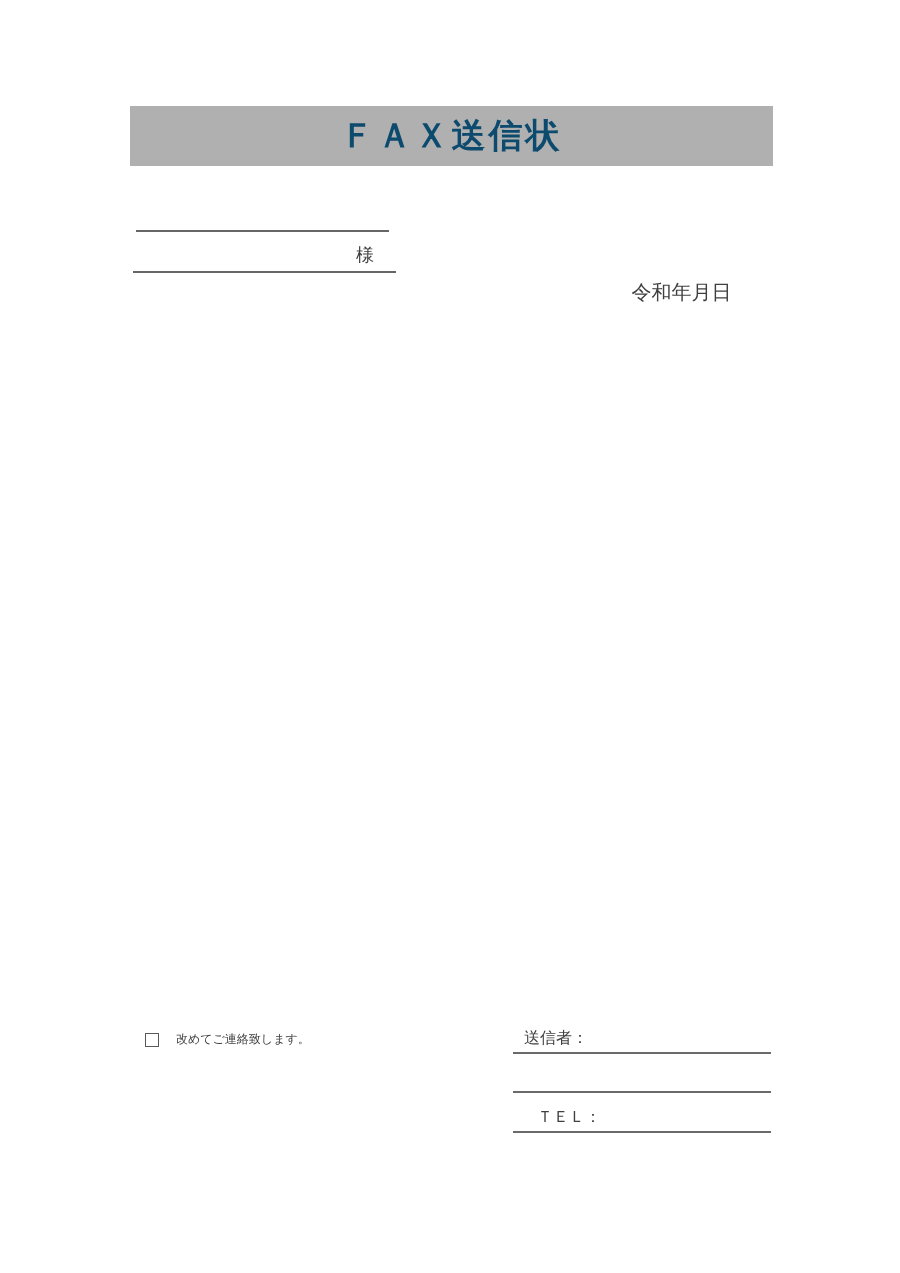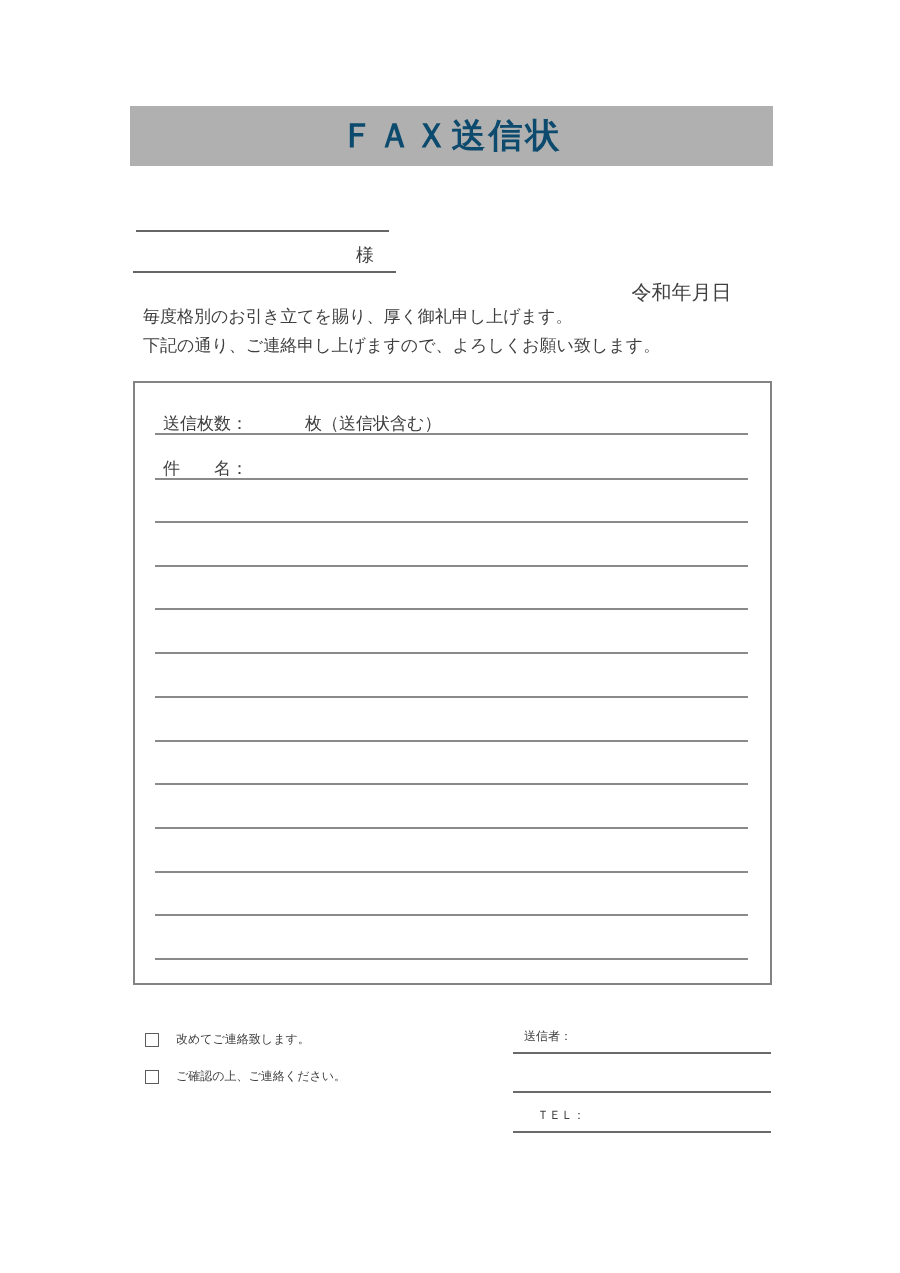--- a/index.html
+++ b/index.html
@@ -56,21 +56,21 @@
     display: flex; align-items: center;
     font-size: 12px; white-space: nowrap;
   }
   .checkbox {
     display: inline-block;
     width: 14px; height: 14px;
     border: 1px solid #5a5a5a;
     margin-right: 17px;
     background: #ffffff;
   }
-  .sender-label { position: absolute; font-size: 12px; white-space: nowrap; }
+  .sender-label { position: absolute; font-size: 16px; white-space: nowrap; }
   .sender-line { position: absolute; height: 0; border-top: 2px solid #6a6a6a; }
 </style>
 </head>
 <body>
 
 <div class="page">
 
   <div class="banner" style="background-color:#b0b0b0">
     <span class="banner-title">ＦＡＸ送信状</span>
   </div>
@@ -79,55 +79,25 @@
   <div class="hline addr-line2"></div>
   <span class="sama">様</span>
 
   <div class="date-row">
     <span>令和</span>
     <span>年</span>
     <span>月</span>
     <span>日</span>
   </div>
 
-  <div class="greeting">
-    <div>毎度格別のお引き立てを賜り、厚く御礼申し上げます。</div>
-    <div>下記の通り、ご連絡申し上げますので、よろしくお願い致します。</div>
-  </div>
 
-  <div class="main-box">
-    <span class="box-label" style="left:28px; top:29px;">送信枚数：</span>
-    <span class="box-label" style="left:170px; top:29px;">枚（送信状含む）</span>
-    <div class="box-line" style="top:50px;"></div>
-
-    <span class="box-label" style="left:28px; top:74px;">件　　名：</span>
-    <div class="box-line" style="top:95px;"></div>
-
-    <div id="blank-lines">
-        <div class="box-line" style="top: 138px;"></div>
-        <div class="box-line" style="top: 181.7px;"></div>
-        <div class="box-line" style="top: 225.4px;"></div>
-        <div class="box-line" style="top: 269.1px;"></div>
-        <div class="box-line" style="top: 312.8px;"></div>
-        <div class="box-line" style="top: 356.5px;"></div>
-        <div class="box-line" style="top: 400.2px;"></div>
-        <div class="box-line" style="top: 443.9px;"></div>
-        <div class="box-line" style="top: 487.6px;"></div>
-        <div class="box-line" style="top: 531.3px;"></div>
-        <div class="box-line" style="top: 575px;"></div>
-      </div>
-  </div>
 
   <div class="check-row" style="left:145px; top:1031px;">
     <span class="checkbox"></span>
     <span>改めてご連絡致します。</span>
-  </div>
-  <div class="check-row" style="left:145px; top:1068px;">
-    <span class="checkbox"></span>
-    <span>ご確認の上、ご連絡ください。</span>
   </div>
 
   <span class="sender-label" style="left:524px; top:1028px;">送信者：</span>
   <div class="sender-line" style="left:513px; top:1052px; width:258px;"></div>
   <div class="sender-line" style="left:513px; top:1091px; width:258px;"></div>
   <span class="sender-label" style="left:537px; top:1107px;">ＴＥＬ：</span>
   <div class="sender-line" style="left:513px; top:1131px; width:258px;"></div>
 
 </div>
 

